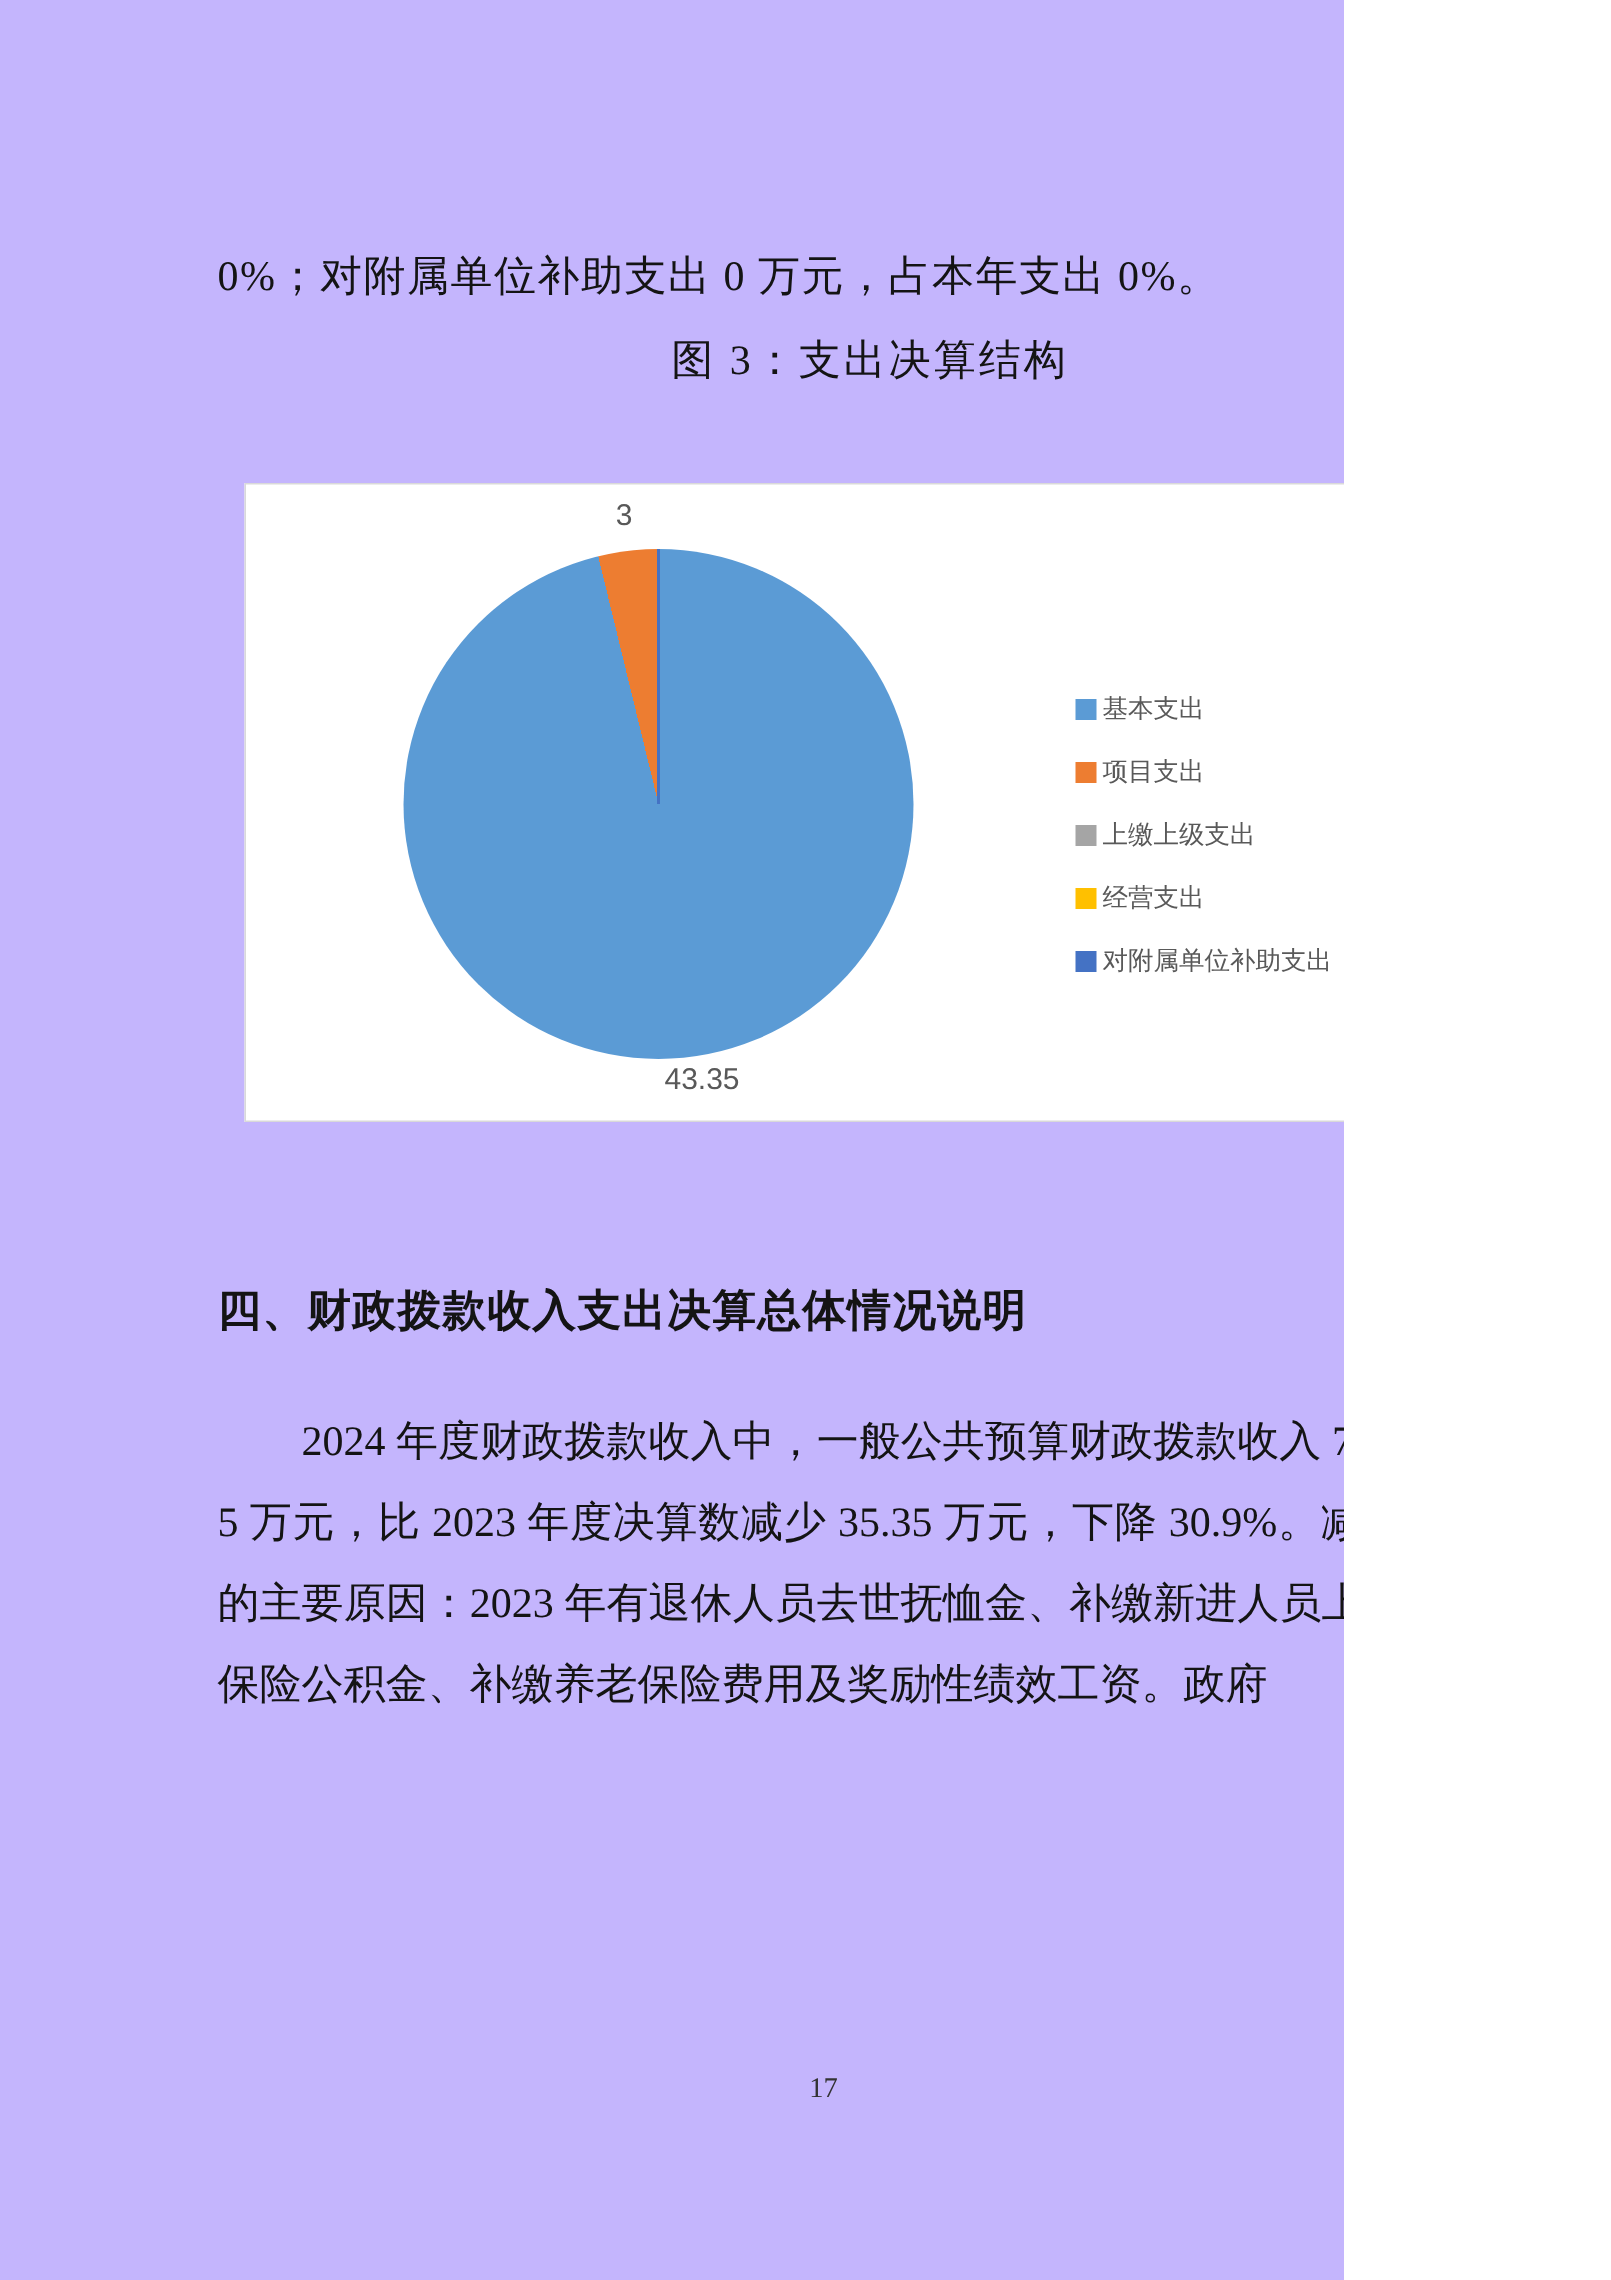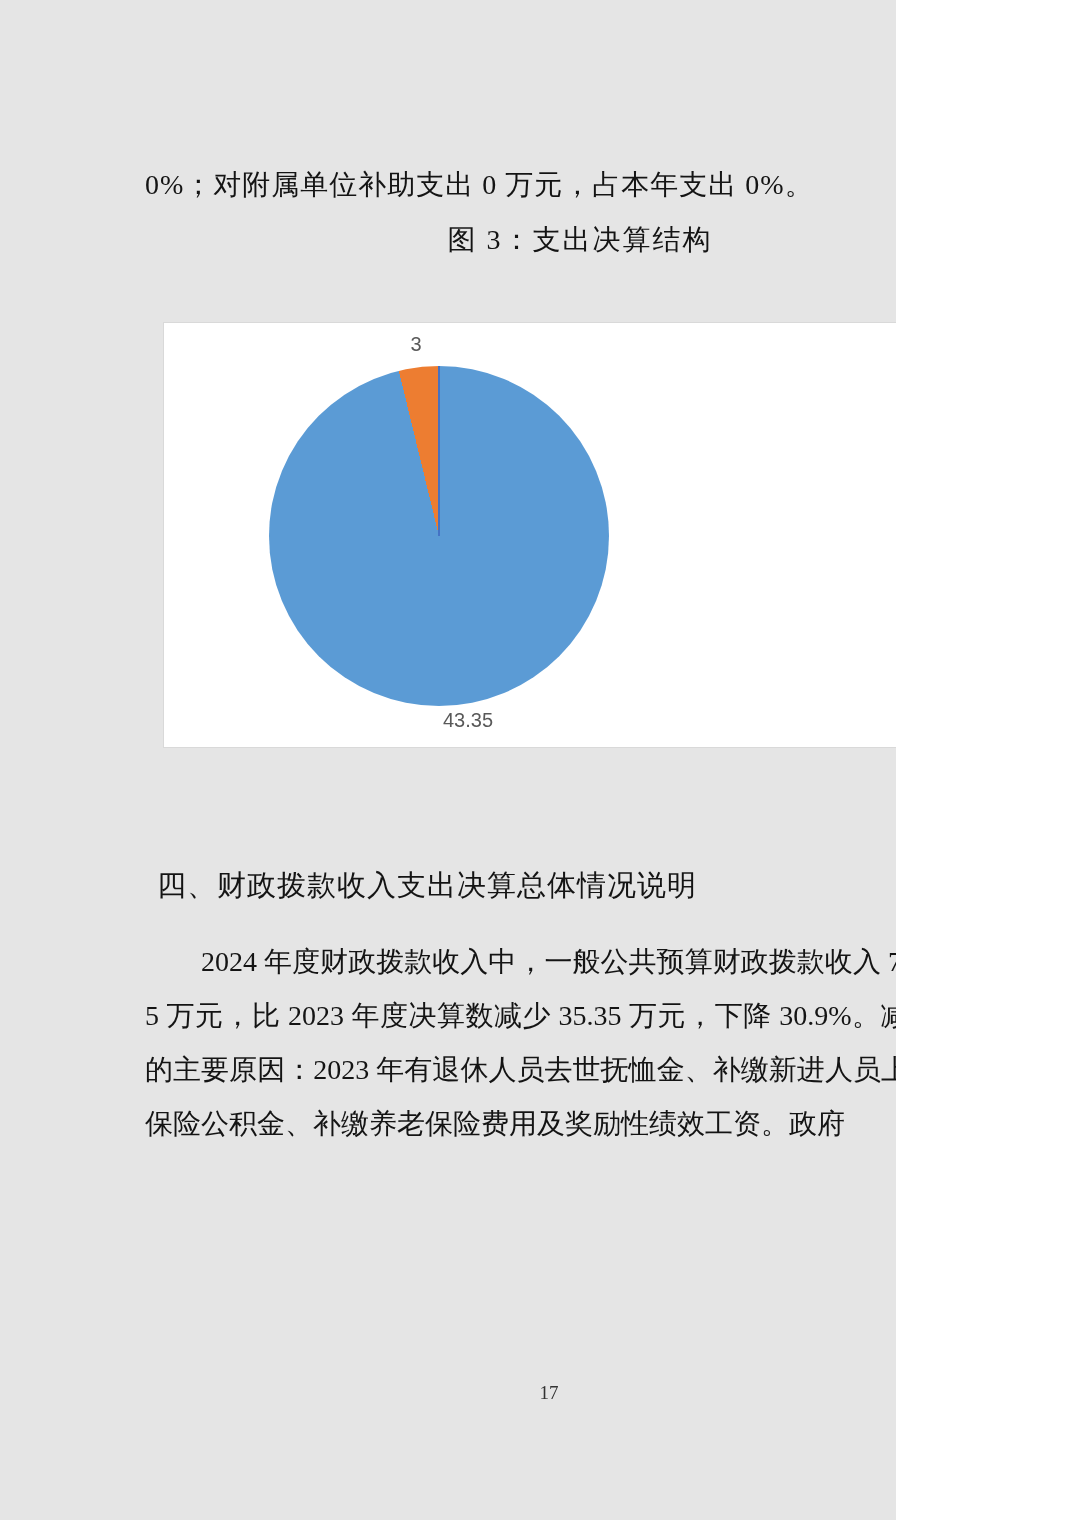--- a/index.html
+++ b/index.html
@@ -1,19 +1,19 @@
 <!DOCTYPE html>
 <html><head>
 <meta charset="utf-8">
 <style>
   html,body{margin:0;padding:0;background:#ffffff;}
   .page{
     position:relative;
     width:896px;height:1520px;
-    background:#e5e5e5;
+    background:#c4b5fd;
     font-family:"Liberation Serif","DejaVu Serif",serif;
     color:#141414;
     overflow:hidden;
   }
   .intro-text{
     position:absolute;left:145px;top:167px;width:792px;
     font-size:28px;line-height:36px;letter-spacing:1px;
   }
   .figure-caption{
     position:absolute;left:143px;top:221px;width:874px;
@@ -42,21 +42,21 @@
     list-style:none;margin:0;padding:0;
   }
   .legend li{
     display:flex;align-items:center;margin-bottom:19px;
     font-family:"Liberation Sans","DejaVu Sans",sans-serif;
     font-size:17px;color:#595959;white-space:nowrap;
   }
   .legend .swatch{width:14px;height:14px;margin-right:4px;flex:none;}
   .section-heading{
     position:absolute;left:145px;top:854px;width:850px;
-    font-size:29px;font-weight:normal;margin:12px;letter-spacing:1px;
+    font-size:29px;font-weight:bold;margin:0;letter-spacing:1px;
   }
   .body-text{
     position:absolute;left:145px;top:935px;width:792px;
     font-size:28px;line-height:54px;text-align:justify;
   }
   .body-text p{margin:0;text-indent:2em;word-break:break-all;}
   .page-number{
     position:absolute;left:12px;top:1382px;width:1074px;
     text-align:center;font-size:19px;color:#333;
   }
@@ -68,20 +68,42 @@
 
   <div class="intro-text">0%；对附属单位补助支出 0 万元，占本年支出 0%。</div>
 
   <div class="figure-caption">图 3：支出决算结构</div>
 
   <div class="chart-frame">
     <div class="pie" style="background: conic-gradient(rgb(91, 155, 213) 0deg, rgb(91, 155, 213) 346.32deg, rgb(237, 125, 49) 346.32deg, rgb(237, 125, 49) 360deg);"></div>
     <div class="zero-slice-marker" style="background: rgb(68, 114, 196);"></div>
     <div class="data-label small">3</div>
     <div class="data-label big">43.35</div>
+    <ul class="legend">
+        <li>
+          <span class="swatch" style="background: rgb(91, 155, 213);"></span>
+          <span>基本支出</span>
+        </li>
+        <li>
+          <span class="swatch" style="background: rgb(237, 125, 49);"></span>
+          <span>项目支出</span>
+        </li>
+        <li>
+          <span class="swatch" style="background: rgb(165, 165, 165);"></span>
+          <span>上缴上级支出</span>
+        </li>
+        <li>
+          <span class="swatch" style="background: rgb(255, 192, 0);"></span>
+          <span>经营支出</span>
+        </li>
+        <li>
+          <span class="swatch" style="background: rgb(68, 114, 196);"></span>
+          <span>对附属单位补助支出</span>
+        </li>
+      </ul>
   </div>
 
   <h2 class="section-heading">四、财政拨款收入支出决算总体情况说明</h2>
 
   <div class="body-text">
     <p>2024 年度财政拨款收入中，一般公共预算财政拨款收入 78.95 万元，比 2023 年度决算数减少 35.35 万元，下降 30.9%。减少的主要原因：2023 年有退休人员去世抚恤金、补缴新进人员上年保险公积金、补缴养老保险费用及奖励性绩效工资。政府</p>
   </div>
 
   <div class="page-number">17</div>
 

